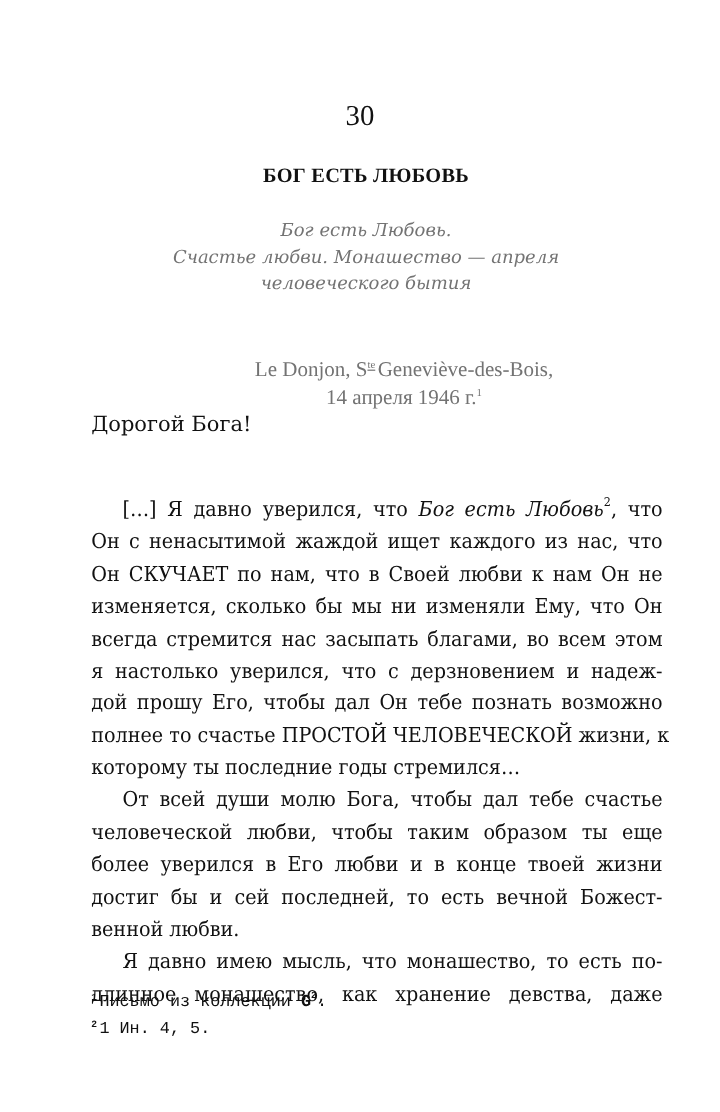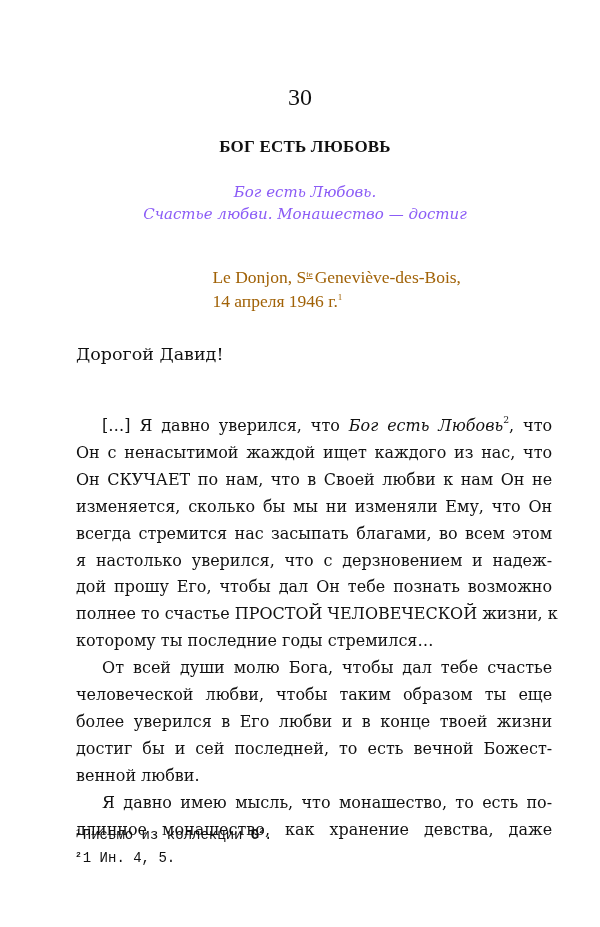--- a/index.html
+++ b/index.html
@@ -44,32 +44,32 @@
     }
     .epigraph {
       position: absolute;
       top: 181px;
       left: 100px; width: 410px;
       text-align: center;
       font-family: "DejaVu Serif", serif;
       font-style: italic;
       font-size: 15px;
       line-height: 22px;
-      color: #8b5cf6;
+      color: #737373;
     }
     .epigraph div { white-space: nowrap; }
     .dateline {
       position: absolute;
-      top: 262px;
+      top: 292px;
       right: 50px;
-      text-align: left;
+      text-align: center;
       font-family: "Liberation Serif", serif;
       font-size: 17.5px;
       line-height: 24px;
-      color: #a16207;
+      color: #737373;
     }
     .dateline .sup-st {
       font-size: 9px;
       vertical-align: 6px;
       text-decoration: underline;
       margin-right: 2px;
     }
     .dateline sup, .footnotes sup {
       font-size: 9px;
       line-height: 0;
@@ -143,30 +143,31 @@
 <body>
 
 <div class="page">
 
   <div class="page-number">30</div>
 
   <div class="chapter-title">БОГ ЕСТЬ ЛЮБОВЬ</div>
 
   <div class="epigraph">
     <div>Бог есть Любовь.</div>
-    <div>Счастье любви. Монашество — достиг</div>
+    <div>Счастье любви. Монашество — апреля</div>
+    <div>человеческого бытия</div>
   </div>
 
   <div class="dateline">
     <div><span>Le Donjon, S</span><span class="sup-st">te</span><span>Geneviève-des-Bois,</span></div>
     <div><span>14 апреля 1946 г.</span><sup>1</sup></div>
   </div>
 
   <div class="greeting">
-    <div>Дорогой Давид!</div>
+    <div>Дорогой Бога!</div>
   </div>
 
   <div class="body-text">
     <span class="line indent"><span>[…] Я давно уверился, что </span><em>Бог есть Любовь</em><sup>2</sup><span>, что</span></span>
     <span class="line">Он с ненасытимой жаждой ищет каждого из нас, что</span>
     <span class="line">Он СКУЧАЕТ по нам, что в Своей любви к нам Он не</span>
     <span class="line">изменяется, сколько бы мы ни изменяли Ему, что Он</span>
     <span class="line">всегда стремится нас засыпать благами, во всем этом</span>
     <span class="line">я настолько уверился, что с дерзновением и надеж-</span>
     <span class="line">дой прошу Его, чтобы дал Он тебе познать возможно</span>

